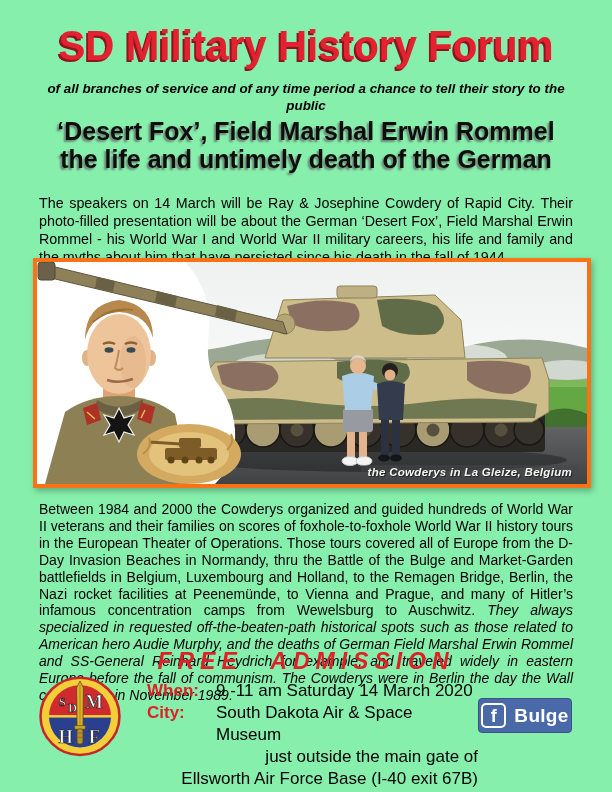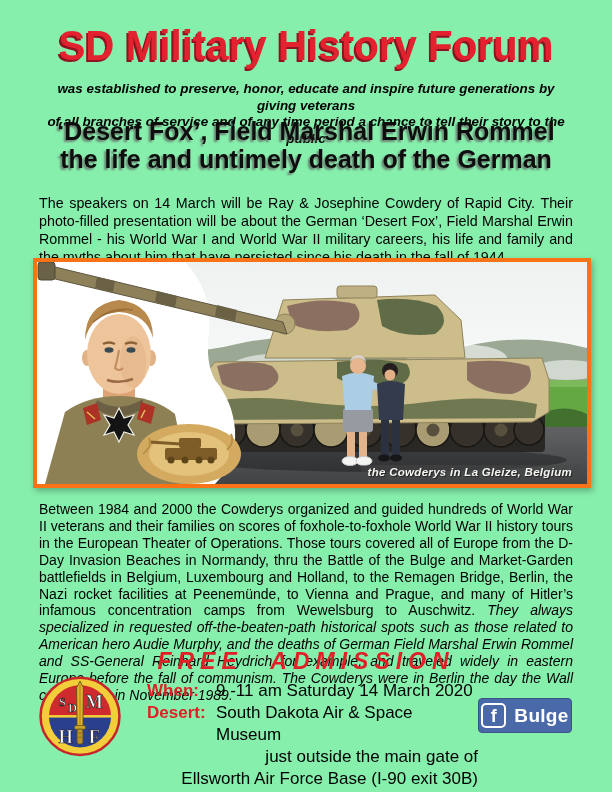--- a/index.html
+++ b/index.html
@@ -77,21 +77,20 @@
   .fb-like{color:#fff;font-weight:bold;font-size:19px;letter-spacing:.3px;}
 </style>
 </head>
 <body>
 
 <div class="page">
 
   <div class="title">SD Military History Forum</div>
 
   <div class="mission">
-    <div>was established to preserve, honor, educate and inspire future generations by giving veterans</div>
     <div>of all branches of service and of any time period a chance to tell their story to the public</div>
   </div>
 
   <div class="headline">
     <div>‘Desert Fox’, Field Marshal Erwin Rommel</div>
     <div>the life and untimely death of the German</div>
   </div>
 
   <p class="intro">The speakers on 14 March will be Ray &amp; Josephine Cowdery of Rapid City.  Their photo-filled presentation will be about the German ‘Desert Fox’, Field Marshal Erwin Rommel - his World War I and World War II military careers, his life and family and the myths about him that have persisted since his death in the fall of 1944.</p>
 
@@ -248,25 +247,25 @@
         </g>
       </svg>
     </div>
 
     <div class="event">
       <div class="event-row">
         <span class="event-label">When:</span>
         <span class="event-value">9 -11 am Saturday 14 March 2020</span>
       </div>
       <div class="event-row">
-        <span class="event-label">Desert:</span>
+        <span class="event-label">City:</span>
         <span class="event-value">South Dakota Air &amp; Space Museum</span>
       </div>
       <div class="event-centered">just outside the main gate of</div>
-      <div class="event-centered">Ellsworth Air Force Base (I-90 exit 30B)</div>
+      <div class="event-centered">Ellsworth Air Force Base (I-40 exit 67B)</div>
     </div>
 
     <div class="fb">
       <span class="fb-f">f</span>
       <span class="fb-like">Bulge</span>
     </div>
 
   </div>
 </div>
 

